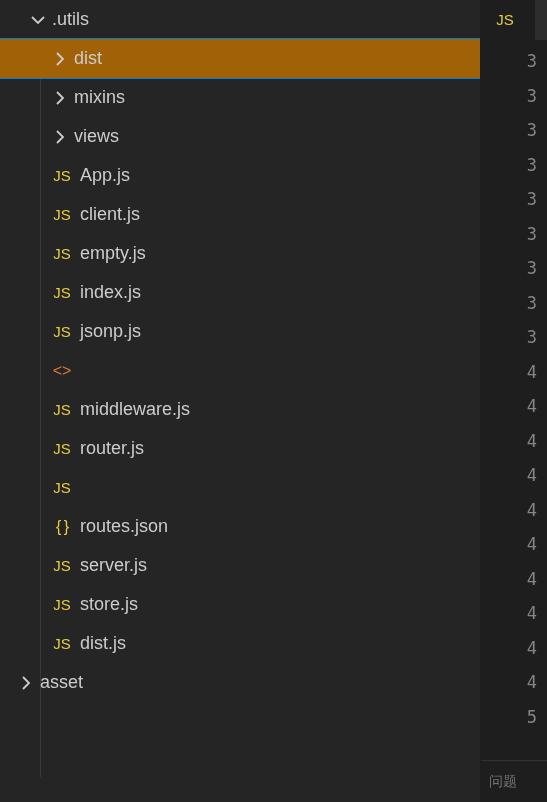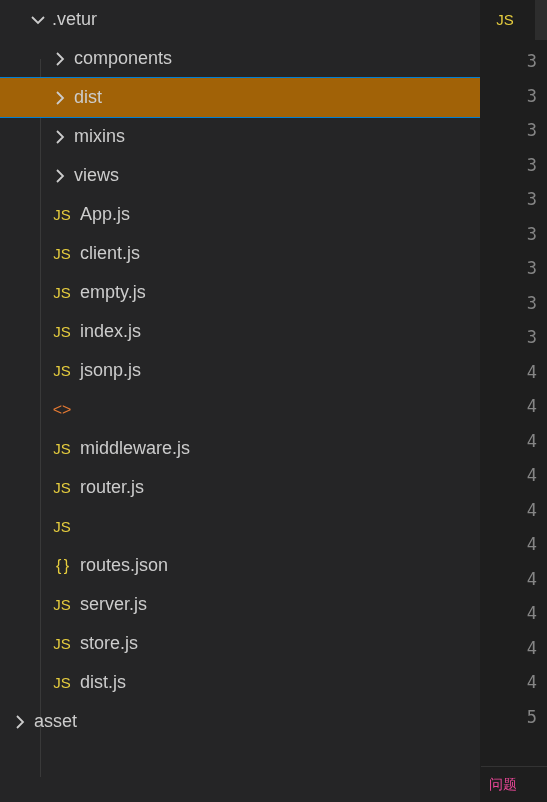--- a/index.html
+++ b/index.html
@@ -36,21 +36,21 @@
       background: #a16207;
       outline: 1px solid #007fd4;
     }
     .tree-item.root {
       padding-left: 28px;
     }
     .tree-item.depth1 {
       padding-left: 50px;
     }
     .tree-item.depth1b {
-      padding-left: 10px;
+      padding-left: 16px;
     }
     .indent-guide {
       position: absolute;
       left: 40px;
       top: 59px;
       bottom: 25px;
       width: 1px;
       background: #585858;
       opacity: 0.4;
     }
@@ -127,54 +127,46 @@
       font-size: 17px;
       font-family: Consolas, monospace;
       height: 34.5px;
       line-height: 34.5px;
     }
     .bottom-panel {
       position: absolute;
       bottom: 0;
       left: 0;
       right: 0;
-      height: 36px;
+      height: 42px;
       background: #1e1e1e;
       border-top: 1px solid #333;
       display: flex;
       align-items: center;
       padding-left: 8px;
-      color: #ec4899;
+      color: #737373;
       font-size: 14px;
     }
   </style>
 </head>
 <body>
 
 <div class="sidebar">
   <div class="indent-guide"></div>
 
   <div class="tree-item root">
     <span class="chevron">
       <svg viewBox="0 0 16 16">
           <path d="M2 5 L8 11 L14 5"></path>
         </svg>
     </span>
-    <span class="label">.vetur</span>
+    <span class="label">.utils</span>
   </div>
 
   <div id="tree-children">
-      <div class="tree-item depth1">
-        <span class="chevron">
-          <svg viewBox="0 0 16 16">
-            <path d="M5 2 L11 8 L5 14"></path>
-          </svg>
-        </span>
-        <span class="label">components</span>
-      </div>
       <div class="tree-item depth1 selected">
         <span class="chevron">
           <svg viewBox="0 0 16 16">
             <path d="M5 2 L11 8 L5 14"></path>
           </svg>
         </span>
         <span class="label">dist</span>
       </div>
       <div class="tree-item depth1">
         <span class="chevron">

